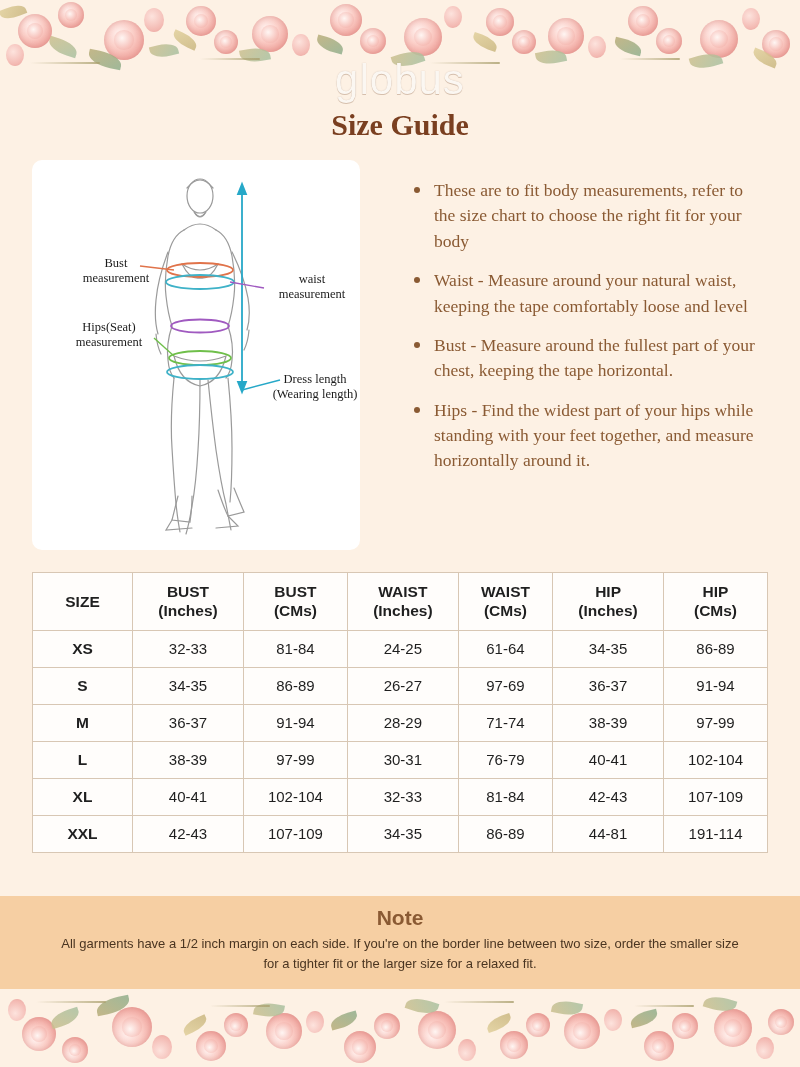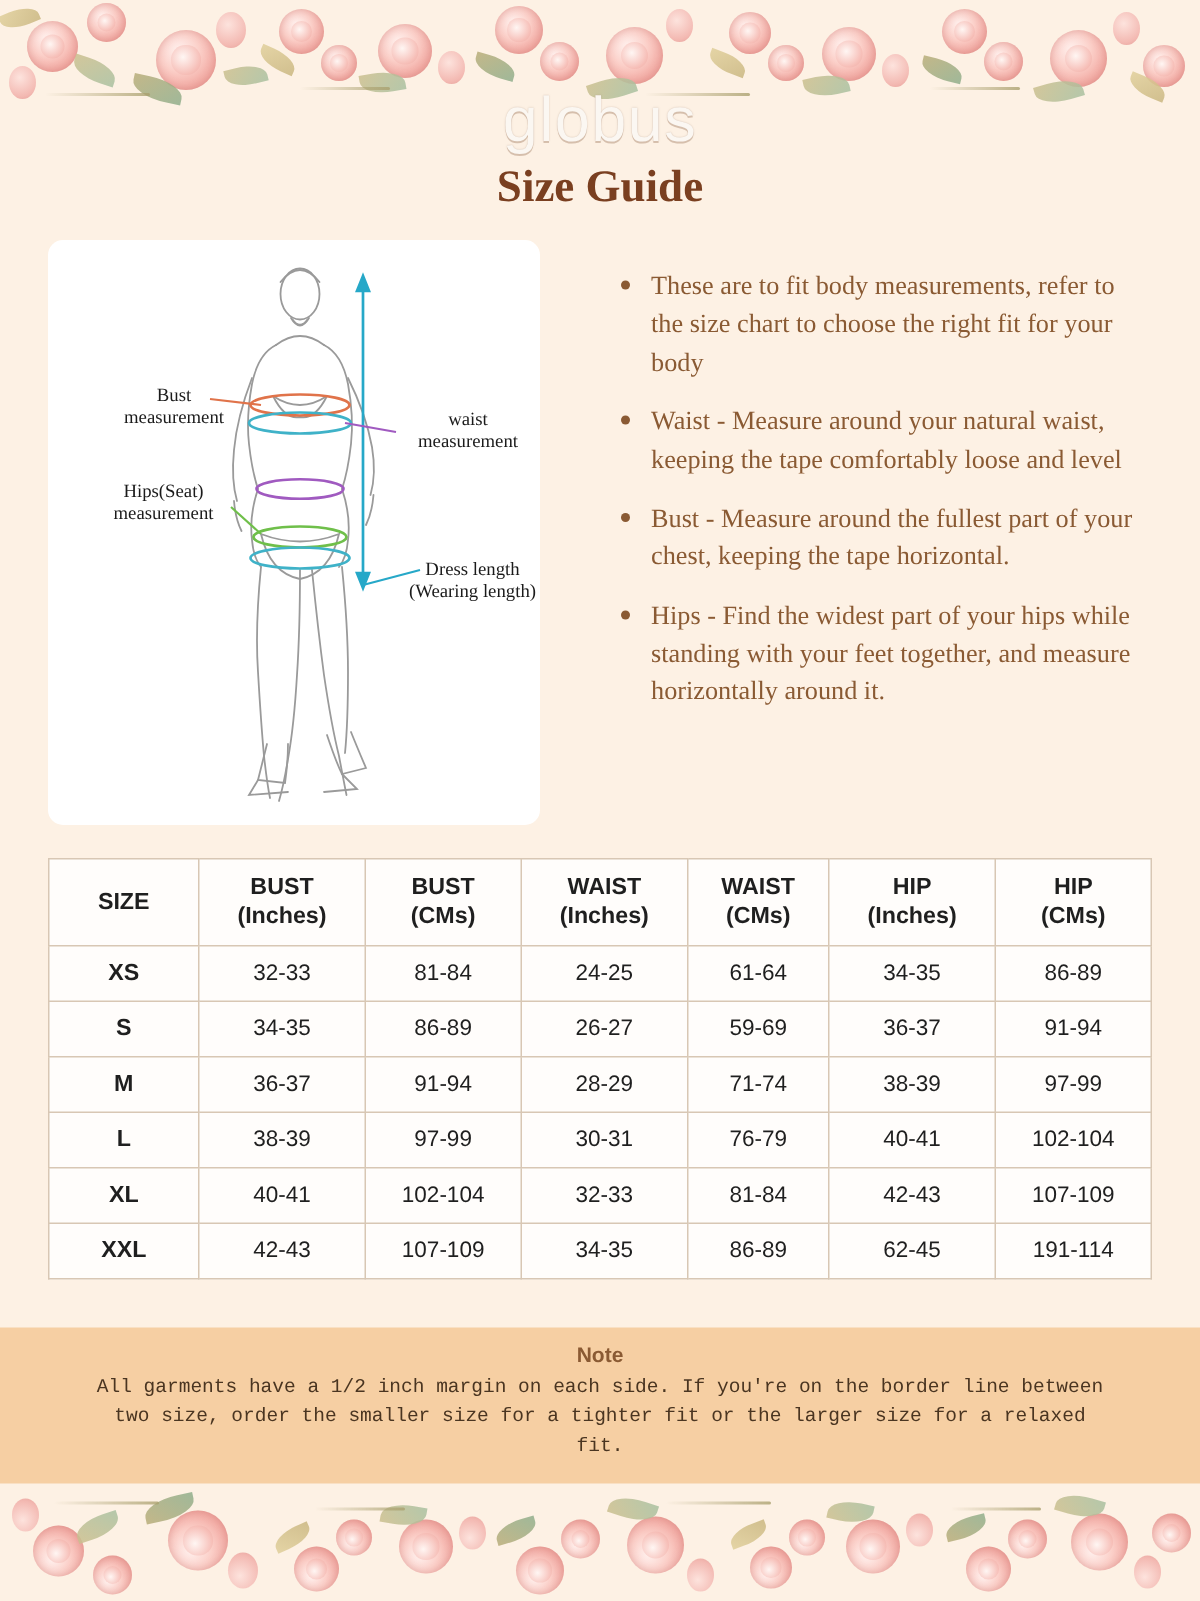--- a/index.html
+++ b/index.html
@@ -170,27 +170,27 @@
   .note-box {
     position: absolute;
     left: 0; bottom: 78px;
     width: 800px;
     background: #f6cfa3;
     padding: 10px 60px 16px;
     text-align: center;
   }
   .note-title {
     font-family: "Liberation Sans", sans-serif;
-    font-size: 14px;
+    font-size: 21px;
     font-weight: bold;
     color: #8a5a33;
     margin-bottom: 4px;
   }
   .note-text {
-    font-family: Liberation Mono, monospace;
+    font-family: Liberation Sans, sans-serif;
     font-size: 13px;
     line-height: 1.5;
     color: #4a3521;
   }
 </style>
 </head>
 <body>
 
 <div class="page">
 
@@ -369,21 +369,21 @@
           <td>24-25</td>
           <td>61-64</td>
           <td>34-35</td>
           <td>86-89</td>
         </tr>
         <tr>
           <td class="size-cell">S</td>
           <td>34-35</td>
           <td>86-89</td>
           <td>26-27</td>
-          <td>59-69</td>
+          <td>97-69</td>
           <td>36-37</td>
           <td>91-94</td>
         </tr>
         <tr>
           <td class="size-cell">M</td>
           <td>36-37</td>
           <td>91-94</td>
           <td>28-29</td>
           <td>71-74</td>
           <td>38-39</td>
@@ -406,21 +406,21 @@
           <td>81-84</td>
           <td>42-43</td>
           <td>107-109</td>
         </tr>
         <tr>
           <td class="size-cell">XXL</td>
           <td>42-43</td>
           <td>107-109</td>
           <td>34-35</td>
           <td>86-89</td>
-          <td>62-45</td>
+          <td>44-81</td>
           <td>191-114</td>
         </tr>
       </tbody>
     </table>
   </div>
 
   <div class="note-box">
     <div class="note-title">Note</div>
     <div class="note-text">All garments have a 1/2 inch margin on each side. If you're on the border line between two size, order the smaller size for a tighter fit or the larger size for a relaxed fit.</div>
   </div>

